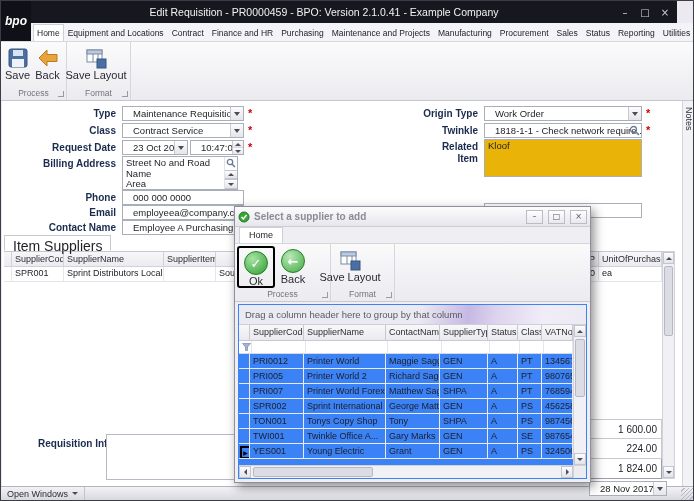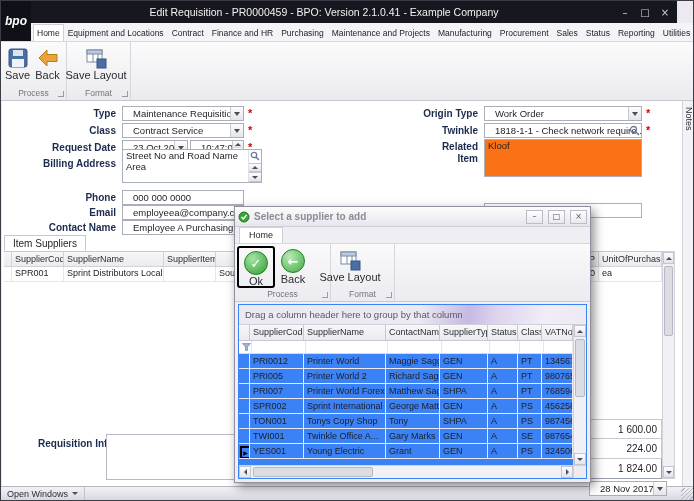--- a/index.html
+++ b/index.html
@@ -34,28 +34,28 @@
 .tri{display:inline-block;width:0;height:0}
 .tri-down{border-left:3px solid transparent;border-right:3px solid transparent;border-top:4px solid #4c4c55}
 .tri-down-s{border-left:3px solid transparent;border-right:3px solid transparent;border-top:3px solid #4c4c55}
 .tri-up-s{border-left:3px solid transparent;border-right:3px solid transparent;border-bottom:3px solid #4c4c55}
 .tri-left-s{border-top:3px solid transparent;border-bottom:3px solid transparent;border-right:3px solid #4c4c55}
 .tri-right-s{border-top:3px solid transparent;border-bottom:3px solid transparent;border-left:3px solid #4c4c55}
 .spin{position:absolute;right:0;top:0;bottom:0;width:11px;border-left:1px solid #c6cad2;display:flex;flex-direction:column}
 .spin>span{flex:1;display:flex;align-items:center;justify-content:center;background:linear-gradient(#fdfdfe,#e5e5ea)}
 .spin>span+span{border-top:1px solid #d4d7dd}
 .mlbox{position:absolute;border:1px solid #a9aeb9;background:#fff;display:flex;font-size:9.5px}
-.mlbox.gray{background:#f97316}
+.mlbox.gray{background:#eab308}
 .mltext{flex:1;padding:1px 3px;line-height:10.5px;overflow:hidden}
 .mlside{width:13px;border-left:1px solid #dfe2e7;display:flex;flex-direction:column}
 .mlside .magc{height:13px;display:flex;align-items:center;justify-content:center}
 .sbtn{display:flex;align-items:center;justify-content:center;background:linear-gradient(#fdfdfe,#e3e3ea);border:1px solid #c3c6cf}
 .mlside .sbtn{height:10px;border-left:none;border-right:none}
 .mlside .strack{flex:1;background:#f0f0f4}
-.grid-tab{position:absolute;left:2px;top:134px;height:16px;padding:2px 8px 0 8px;font-size:10px;background:#fff;border:1px solid #c6c9d2;border-bottom:1px solid #fff;z-index:2}
+.grid-tab{position:absolute;left:2px;top:134px;height:16px;padding:2px 8px 0 8px;font-size:14px;background:#fff;border:1px solid #c6c9d2;border-bottom:1px solid #fff;z-index:2}
 .mgrid{position:absolute;left:2px;top:150px;width:658px;border-top:1px solid #c6c9d2}
 .mg-row{display:flex;height:15px}
 .mgc{border-right:1px solid #cfd2da;border-bottom:1px solid #cfd2da;background:linear-gradient(#f7f7f9,#ebebf0);font-size:9px;color:#2c2c33;padding:1px 3px;white-space:nowrap;overflow:hidden;display:flex;align-items:center;gap:2px}
 .mgd{border-right:1px solid #e4e6ec;border-bottom:1px solid #e4e6ec;background:#fff;font-size:9px;padding:1px 3px;white-space:nowrap;overflow:hidden}
 .ra{justify-content:flex-end;text-align:right}
 .vscroll{position:absolute;width:13px;background:#f1f1f5;border:1px solid #d2d2da;display:flex;flex-direction:column}
 .vscroll .sbtn{height:12px}
 .vtrack{flex:1;position:relative;background:#f1f1f5}
 .vthumb{position:absolute;left:1px;right:1px;background:#dcdce4;border:1px solid #b8b8c4;border-radius:2px}
 .notes{position:absolute;right:0;top:0;bottom:0;width:12px;background:#f3f3f6;border-left:1px solid #d4d4dc}
@@ -208,21 +208,21 @@
             <i class="tri tri-up-s"></i>
           </span>
           <span>
             <i class="tri tri-down-s"></i>
           </span>
         </span>
     </div>
     <span class="req" style="left:246px;top:40px">*</span>
 
     <div class="lbl" style="left:4px;top:57px;width:110px">Billing Address</div>
-    <div class="mlbox" style="left:120px;top:48px;width:140px;height:34px">
+    <div class="mlbox" style="left:120px;top:55px;width:116px;height:34px">
       <div class="mltext">
         <div>Street No and Road Name</div>
         <div>Area</div>
 
       </div>
       <div class="mlside">
         <span class="magc">
             <svg width="10" height="10">
               <circle cx="4" cy="4" r="2.7" fill="none" stroke="#6a7a9a" stroke-width="1.3"></circle>
               <line x1="6.2" y1="6.2" x2="9" y2="9" stroke="#6a7a9a" stroke-width="1.5"></line>

